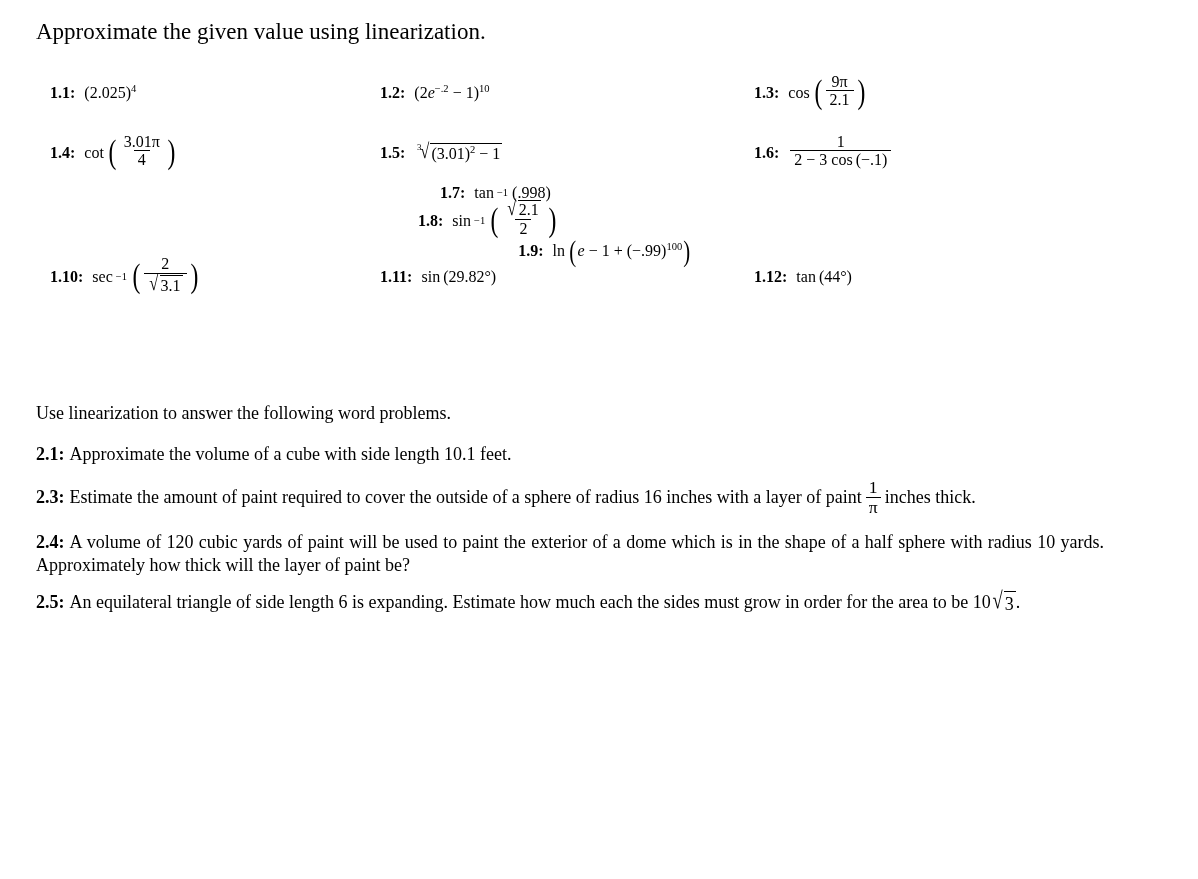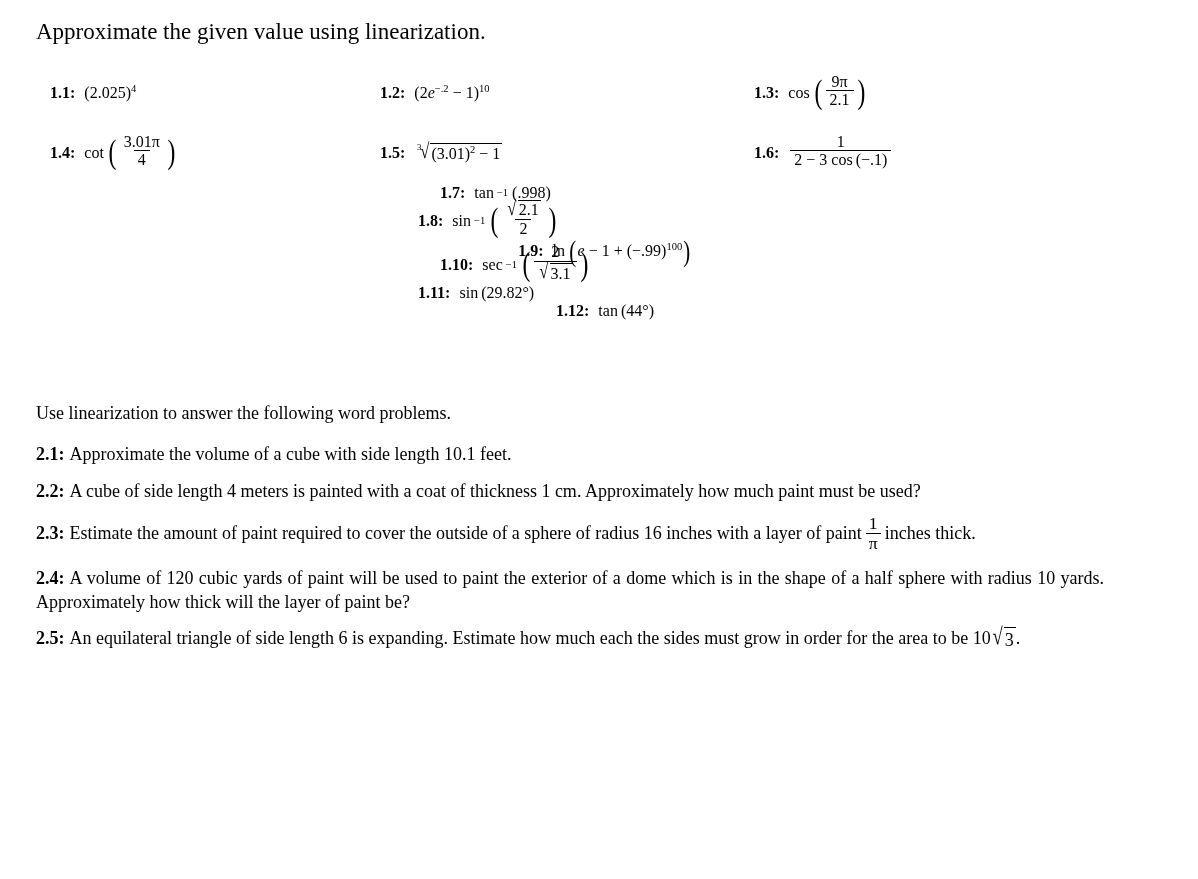--- a/index.html
+++ b/index.html
@@ -124,21 +124,21 @@
     font-size: 16px;
   }
   .cell .plabel { margin-right: 9px; }
   .c1 { width: 330px; }
   .c2 { width: 374px; text-align: center; }
   .c3 { flex: 1; }
 
   .r-a { height: 58px; }
   .r-b { height: 62px; }
   .r-c { height: 62px; flex-direction: column; }
-  .r-d { height: 62px; flex-direction: column; }
+  .r-d { height: 62px; }
 
   .opname {
     font-style: normal;
     margin-right: 3px;
   }
 
   
   .words {
     position: absolute;
     left: 36px;
@@ -313,23 +313,20 @@
   </div>
 
   <div class="words">
 
     <div class="wp intro nojust">Use linearization to answer the following word problems.</div>
 
     <div class="wp nojust">
       <span class="plabel">2.1:</span><span>Approximate the volume of a cube with side length 10.1 feet.</span>
     </div>
 
-    <div class="wp">
-      <span class="plabel">2.2:</span><span>A cube of side length 4 meters is painted with a coat of thickness 1 cm. Approximately how much paint must be used?</span>
-    </div>
 
     <div class="wp">
       <span class="plabel">2.3:</span><span>Estimate the amount of paint required to cover the outside of a sphere of radius 16 inches with a layer of paint</span><span class="inlinefrac">
           <span class="num">1</span>
           <span class="den">π</span>
         </span><span>inches thick.</span>
     </div>
 
     <div class="wp">
       <span class="plabel">2.4:</span><span>A volume of 120 cubic yards of paint will be used to paint the exterior of a dome which is in the shape of a half sphere with radius 10 yards. Approximately how thick will the layer of paint be?</span>

